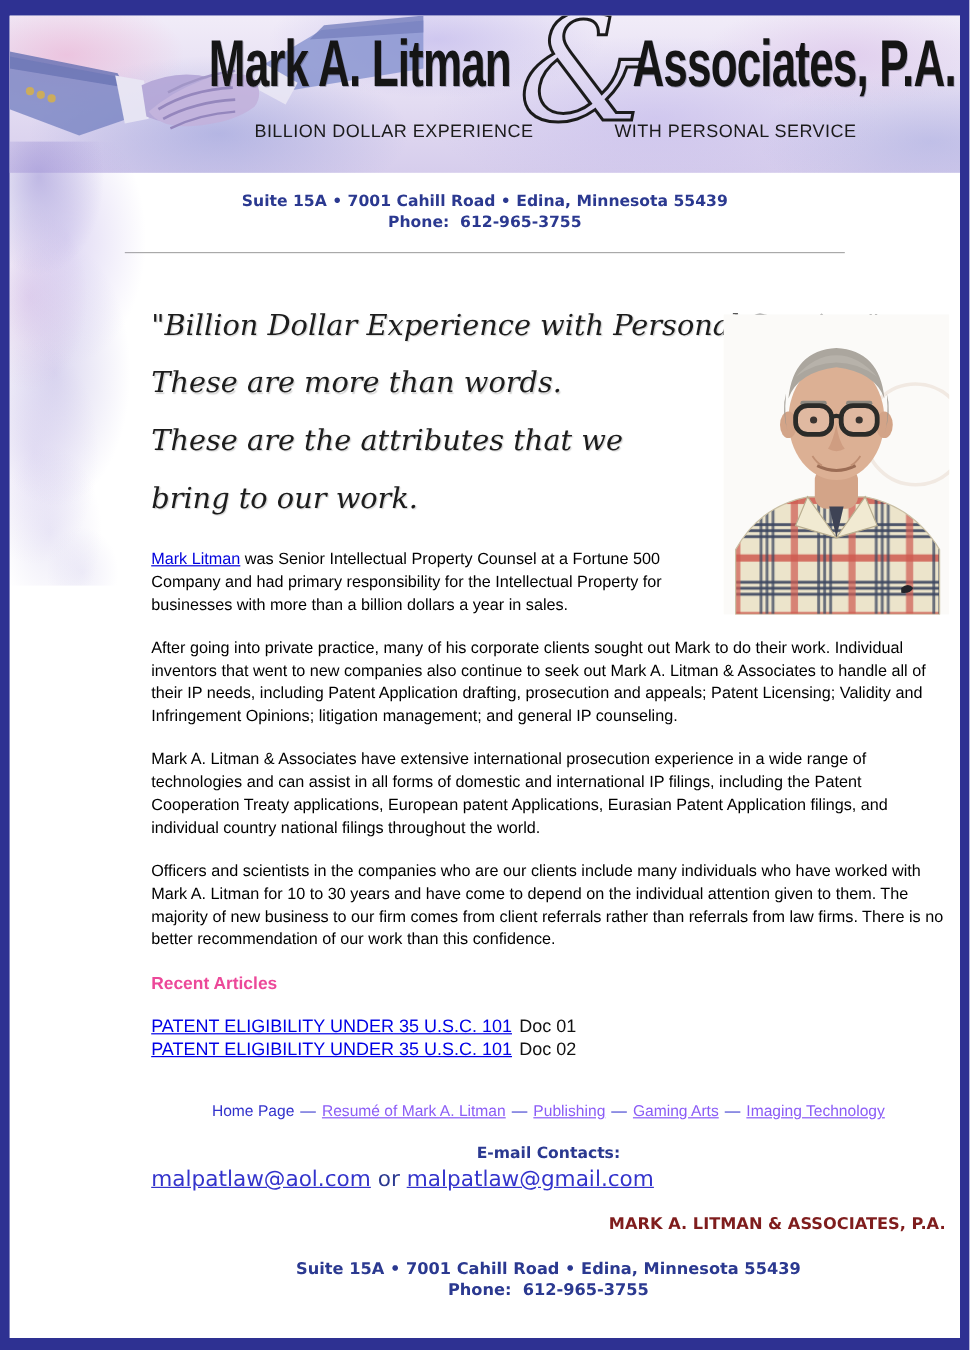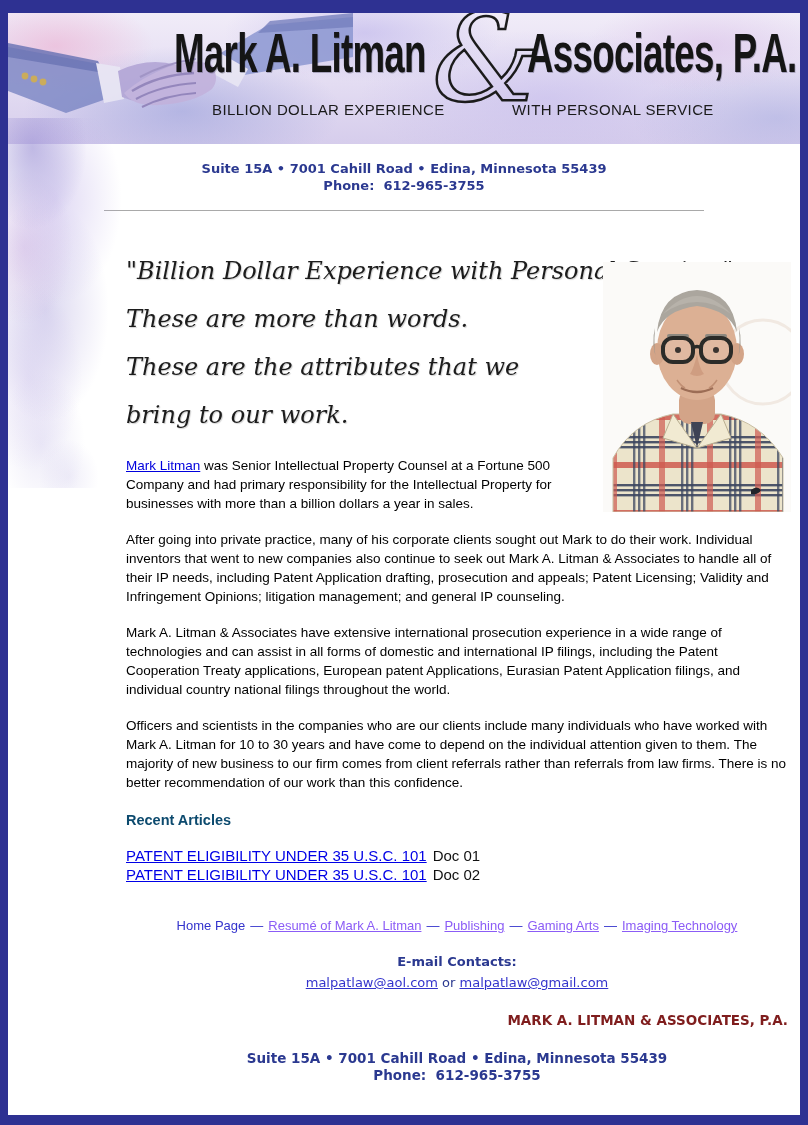--- a/index.html
+++ b/index.html
@@ -61,35 +61,35 @@
     color:#1c1c1c; text-shadow:1px 1px 1px rgba(0,0,0,0.18); }
   .quote .q1 { font-size:24px; line-height:48px; white-space:nowrap; }
   .quote .q2, .quote .q3 { font-size:24px; line-height:48px; }
 
   .photo-frame { position:absolute; left:477px; top:15px; width:188px; height:250px; background:#fcfcfb; }
 
   .para { margin-top:17px; }
   .intro { width:462px; }
   a.body-link { color:#0000dd; text-decoration:underline; cursor:pointer; }
 
-  .recent-heading { margin-top:19px; font-weight:bold; font-size:14.5px; color:#0c4a6e; }
+  .recent-heading { margin-top:19px; font-weight:bold; font-size:14.5px; color:#ec4899; }
   .articles { margin-top:16px; font-size:15px; font-weight:normal; line-height:19px; }
   a.article-link { color:#0000e6; text-decoration:underline; cursor:pointer; }
   .doc-suffix { color:#111; margin-left:6px; }
 
   
   .footer-nav { margin-top:32px; text-align:center; font-size:13px; color:#3333cc; }
   .footer-nav a { color:#8b5cf6; text-decoration:underline; cursor:pointer; }
   .footer-nav .home { text-decoration:none; }
   .footer-nav .sep { margin:0 5px; text-decoration:none; }
 
   .email-heading { margin-top:17px; text-align:center; font-family:"DejaVu Sans", sans-serif;
     font-weight:bold; font-size:13px; color:#2b3990; }
-  .email-line { margin-top:2px; text-align:center; font-family:"DejaVu Sans", sans-serif;
-    font-size:13px; color:#2b3990; }
+  .email-line { margin-top:2px; text-align:left; font-family:"DejaVu Sans", sans-serif;
+    font-size:18px; color:#2b3990; }
   .email-line a { color:#3333cc; text-decoration:underline; cursor:pointer; }
 
   .firm-name { margin-top:19px; text-align:right; font-family:"DejaVu Sans", sans-serif;
     font-weight:bold; font-size:13.5px; color:#7f1d1d; }
   .footer-address { margin-top:20px; text-align:center; font-family:"DejaVu Sans", sans-serif;
     font-weight:bold; font-size:13.5px; line-height:17px; color:#2b3990; }
   .copyright { margin-top:56px; text-align:center; font-family:"DejaVu Sans", sans-serif;
     font-size:11px; color:#333366; }
 </style>
 </head>

